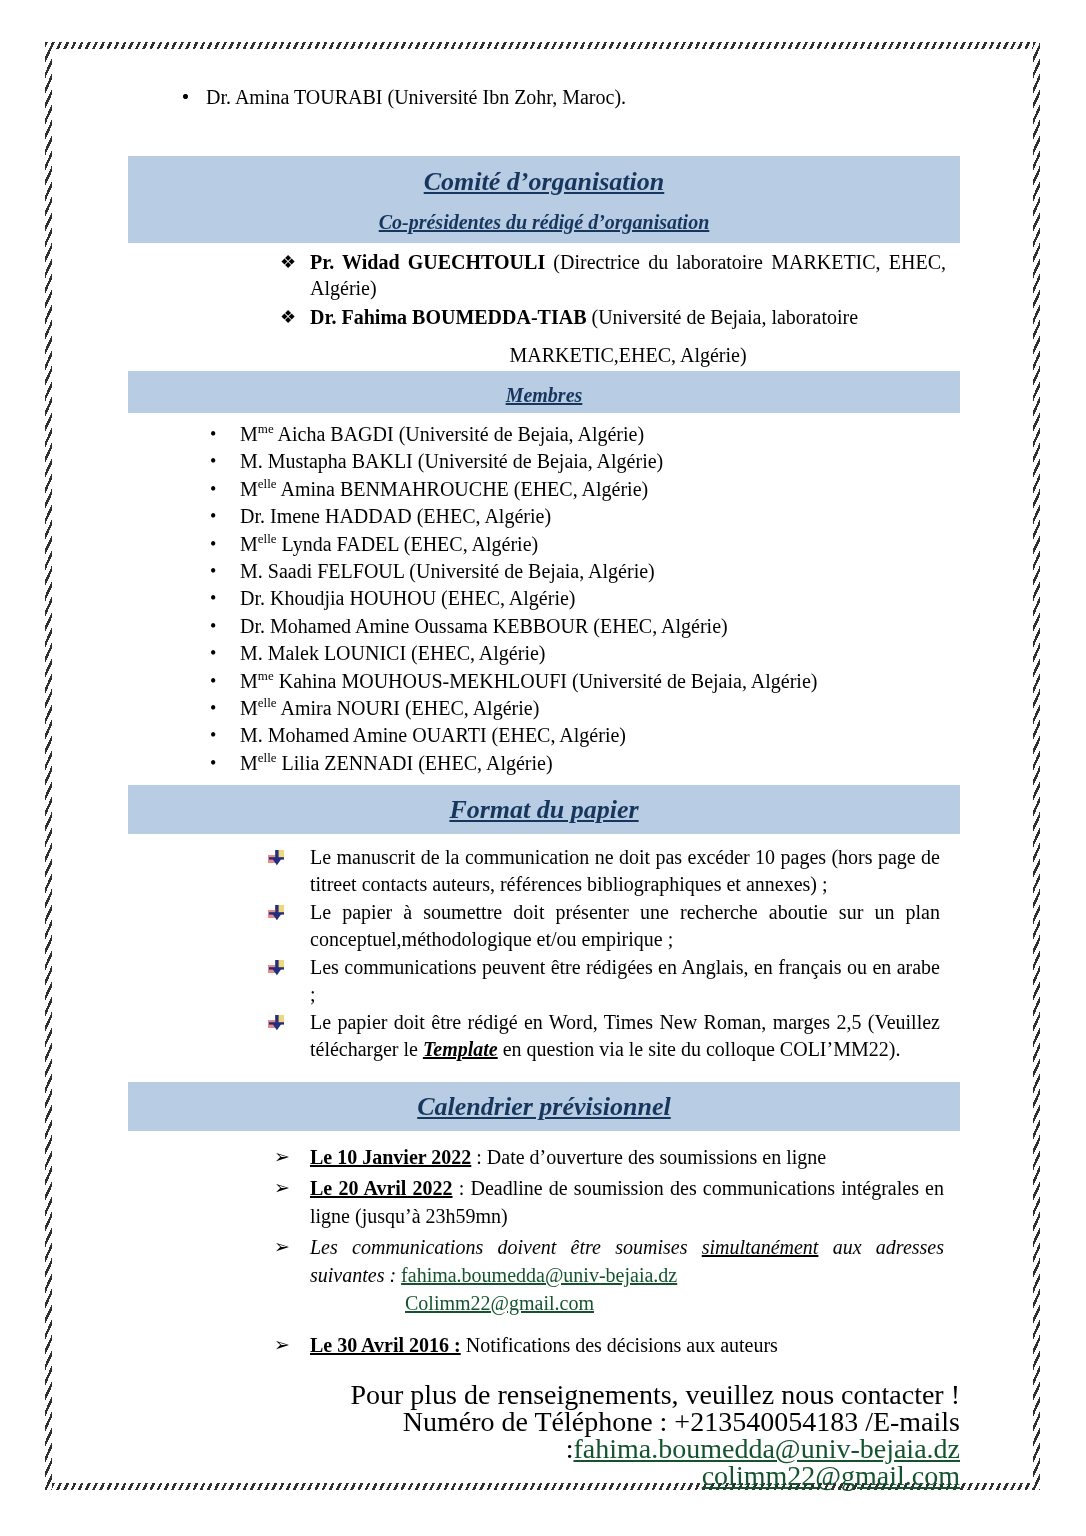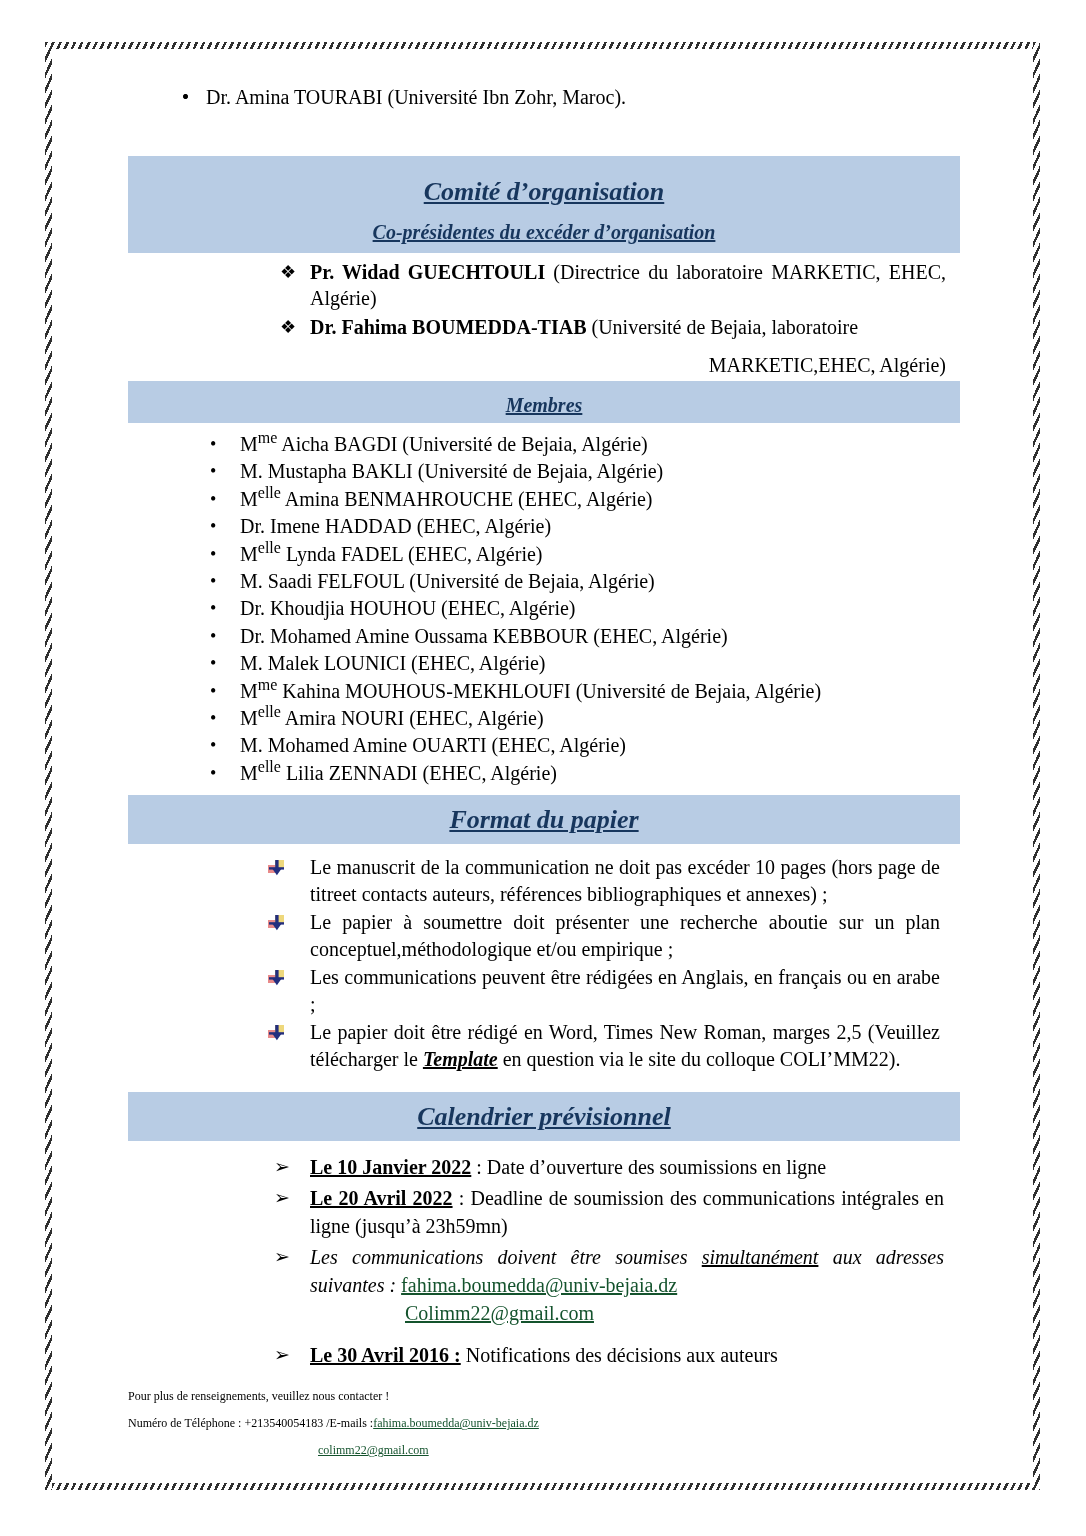--- a/index.html
+++ b/index.html
@@ -26,56 +26,56 @@
 
   .band { background:#b8cce4; text-align:center; }
   .h1 {
     font-size:26px; font-weight:bold; font-style:italic;
     text-decoration:underline; color:#17365d; line-height:33px;
   }
   .h2 {
     font-size:20px; font-weight:bold; font-style:italic;
     text-decoration:underline; color:#17365d; line-height:25px;
   }
-  .band-org { margin-top:44px; padding:19px 0 8px; }
+  .band-org { margin-top:44px; padding:9px 0 8px; }
   .band-org .h2 { margin-top:12px; }
   .band-membres { margin-top:2px; padding:12px 0 5px; }
   .band-md { padding:8px 0 8px; }
   .band-format { margin-top:8px; }
   .band-calendar { margin-top:20px; }
 
   .copres-list { margin-top:6px; padding:0 14px 0 182px; font-size:20px; }
   .copres-list li { line-height:26px; margin-bottom:3px; }
   .copres-list li.justify { text-align:justify; }
   .copres-list .bullet { left:-30px; top:0; font-size:18px; }
   .copres-name { font-weight:bold; }
-  .copres-extra { display:block; margin-top:12px; text-align:right; }
+  .copres-extra { display:block; margin-top:12px; text-align:center; }
 
   .members-list { margin-top:8px; padding-left:112px; font-size:20px; }
   .members-list li { line-height:27.4px; }
   .members-list .bullet { left:-30px; top:0; font-size:18px; }
-  sup { font-size:16px; line-height:0; }
+  sup { font-size:13px; line-height:0; }
 
   .format-list { margin-top:10px; padding:0 20px 0 182px; font-size:20px; }
   .format-list li { line-height:26.5px; text-align:justify; margin-bottom:2px; }
   .format-list .icon-holder { position:absolute; left:-42px; top:4px; width:18px; height:18px; }
 
   .calendar-list { margin-top:12px; padding:0 16px 0 182px; font-size:20px; }
   .calendar-list li { line-height:28px; text-align:justify; margin-bottom:3px; }
   .calendar-list li.gap-before { margin-top:14px; }
   .calendar-list .bullet { left:-36px; top:0; font-size:19px; }
 
   .seg-date { font-weight:bold; text-decoration:underline; }
   .seg-i { font-style:italic; }
   .seg-iu { font-style:italic; text-decoration:underline; }
   .seg-template { font-weight:bold; font-style:italic; text-decoration:underline; }
   .link, .seg-link { color:#14532d; text-decoration:underline; cursor:pointer; }
   .indent-spacer { display:inline-block; width:95px; }
 
-  .footer { margin-top:14px; text-align:left; font-size:12px; }
+  .footer { margin-top:22px; text-align:right; font-size:28px; }
   .footer div { line-height:27px; }
   .footer-line3 { padding-left:190px; }
 </style>
 </head>
 <body>
 
 <div class="page">
   <div class="border-frame">
     <div class="edge edge-top"></div>
     <div class="edge edge-bottom"></div>
@@ -85,21 +85,21 @@
 
   <div class="content">
 
     <ul class="intro-list" id="intro-list">
         <li><span class="bullet">•</span></li>
         <li><span class="bullet">•</span><span>Dr. Amina TOURABI (Université Ibn Zohr, Maroc).</span></li>
       </ul>
 
     <div class="band band-org">
       <div class="h1">Comité d’organisation</div>
-      <div class="h2">Co-présidentes du excéder d’organisation</div>
+      <div class="h2">Co-présidentes du rédigé d’organisation</div>
     </div>
 
     <ul class="copres-list" id="copres-list">
         <li class="justify"><span class="bullet">❖</span><span class="copres-name">Pr. Widad GUECHTOULI</span><span> (Directrice du laboratoire MARKETIC, EHEC, Algérie)</span></li>
         <li><span class="bullet">❖</span><span class="copres-name">Dr. Fahima BOUMEDDA-TIAB</span><span> (Université de Bejaia, laboratoire</span><span class="copres-extra">MARKETIC,EHEC, Algérie)</span></li>
       </ul>
 
     <div class="band band-membres">
       <div class="h2">Membres</div>
     </div>

